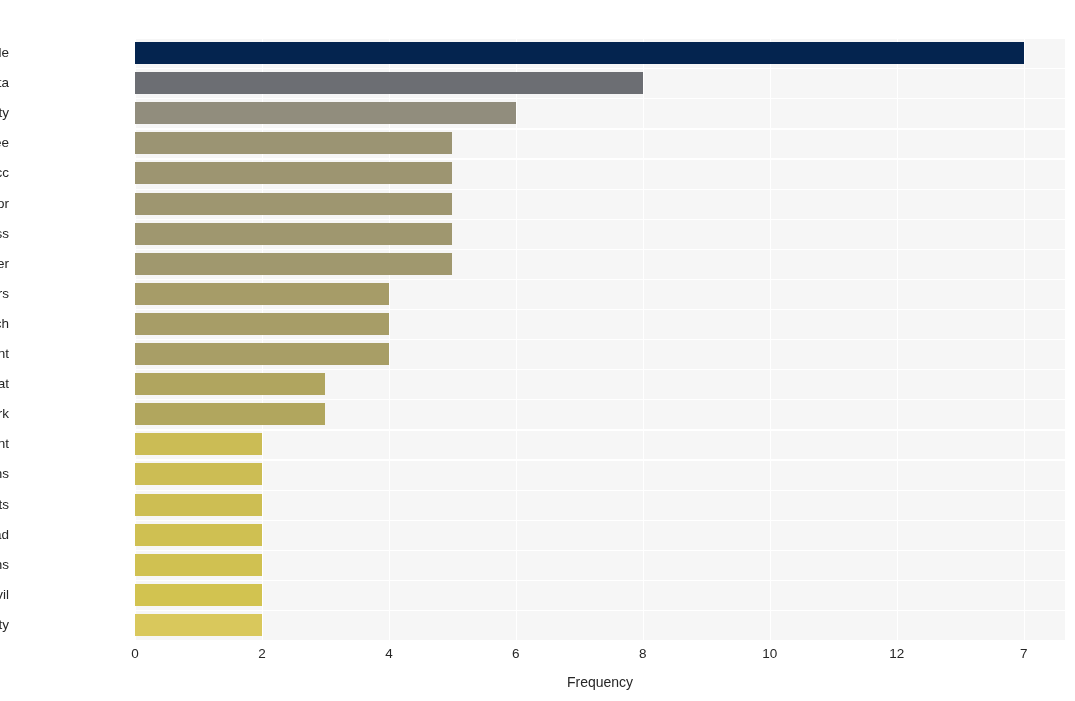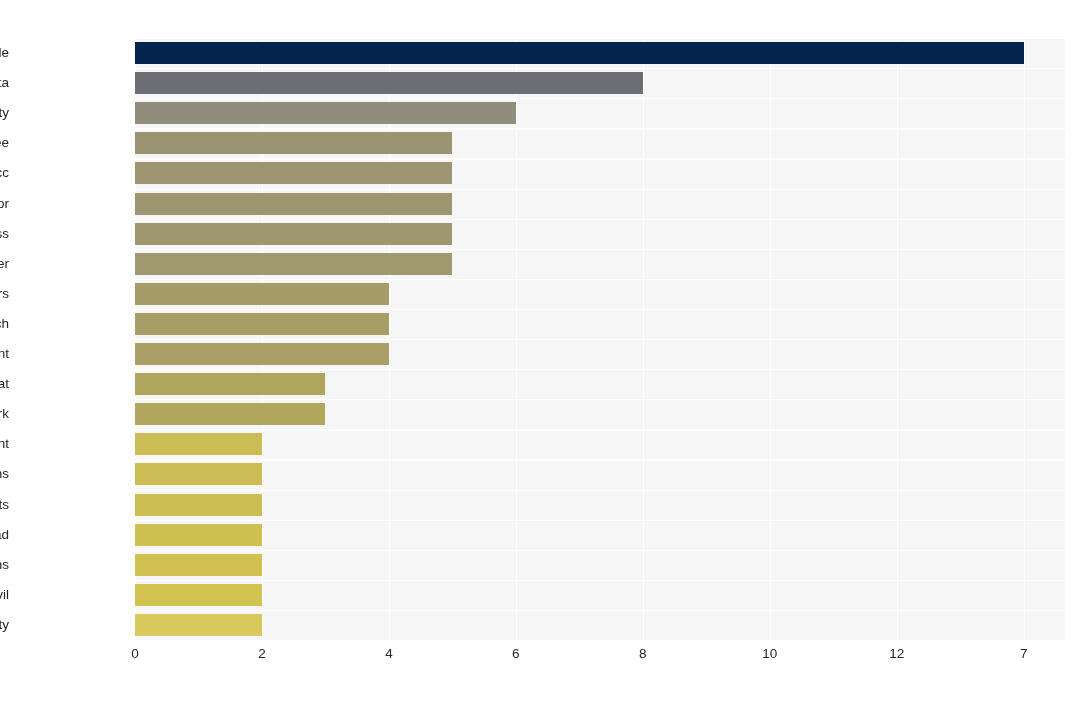--- a/index.html
+++ b/index.html
@@ -174,14 +174,15 @@
       <div class="xtick-label" style="left: 135px;">0</div>
       <div class="xtick-label" style="left: 261.962px;">2</div>
       <div class="xtick-label" style="left: 388.925px;">4</div>
       <div class="xtick-label" style="left: 515.887px;">6</div>
       <div class="xtick-label" style="left: 642.85px;">8</div>
       <div class="xtick-label" style="left: 769.812px;">10</div>
       <div class="xtick-label" style="left: 896.775px;">12</div>
       <div class="xtick-label" style="left: 1023.74px;">7</div>
     </div>
 
+  <div id="xaxis-label">Frequency</div>
 
 </div>
 
 </body></html>

